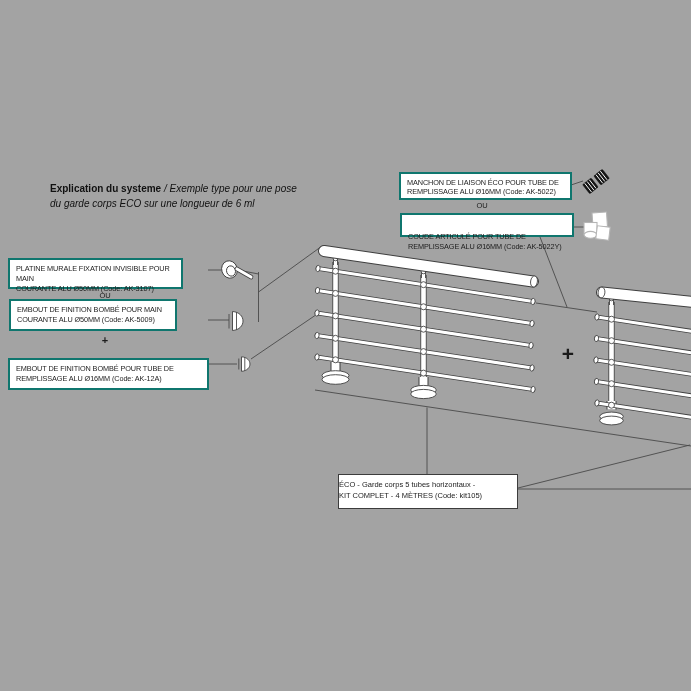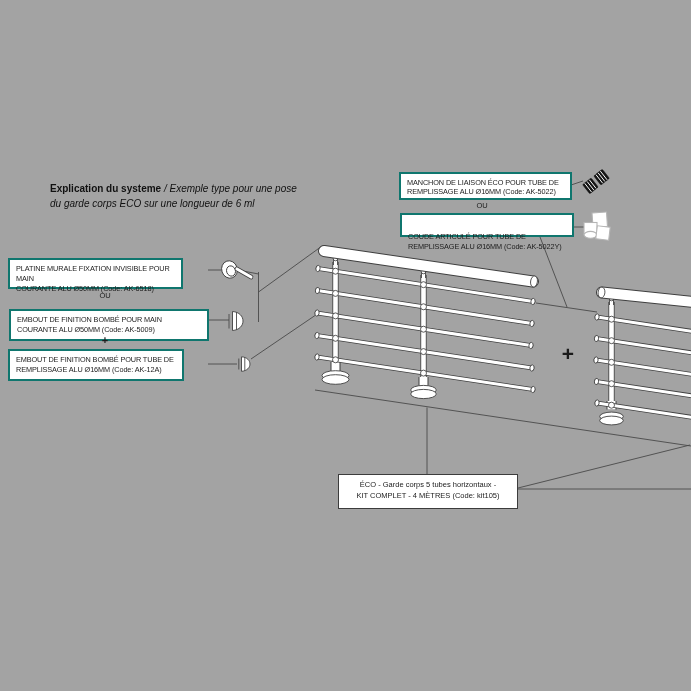--- a/index.html
+++ b/index.html
@@ -6,21 +6,21 @@
   .stage{position:relative;width:691px;height:691px;background:#a3a3a3;overflow:hidden;
          font-family:"Liberation Sans",sans-serif;color:#1c1c1c;}
   .art{position:absolute;left:0;top:0;}
   .title{position:absolute;left:50px;top:181px;width:280px;font-size:10px;line-height:15px;color:#111;}
   .title b{font-weight:bold;}
   .it{font-style:italic;}
   .pbox{position:absolute;box-sizing:border-box;border:2px solid #0f766e;background:#fff;
         font-size:7.3px;line-height:9.8px;padding:4px 4px 3px 6px;letter-spacing:-0.1px;color:#1c1c1c;}
   .pbox.tight{padding-top:17px;}
   .kitbox{position:absolute;box-sizing:border-box;border:1px solid #3c3c3c;background:#fff;
-        font-size:7.5px;line-height:10.5px;padding-top:5px;text-align:center;color:#1c1c1c;}
+        font-size:7.5px;line-height:10.5px;padding-top:5px;color:#1c1c1c;}
   .sep{position:absolute;font-size:7.5px;text-align:center;color:#1c1c1c;}
   .sep.plus{font-size:11px;font-weight:bold;}
   .bigplus{position:absolute;font-size:21px;font-weight:bold;color:#1a1a1a;text-align:center;}
   
   .thin{stroke:#4a4a4a;stroke-width:0.9;fill:none;}
   .tube-o{stroke:#3f3f3f;stroke-width:4.6;stroke-linecap:round;}
   .tube-i{stroke:#ffffff;stroke-width:3.1;stroke-linecap:round;}
   .rail-o{stroke:#3f3f3f;stroke-width:12;stroke-linecap:round;}
   .rail-i{stroke:#ffffff;stroke-width:10;stroke-linecap:round;}
   .post-o{stroke:#3f3f3f;stroke-width:6.2;}
@@ -200,29 +200,29 @@
     </g>
   </svg>
 
   <div class="title">
     <div><b>Explication du systeme</b><span class="it"> / Exemple type pour une pose</span></div>
     <div class="it">du garde corps ECO sur une longueur de 6 ml</div>
   </div>
 
   <div class="pbox" style="left:8px;top:258px;width:175px;height:31px">
     <div>PLATINE MURALE FIXATION INVISIBLE POUR MAIN</div>
-    <div>COURANTE ALU Ø50MM (Code: AK-6518)</div>
+    <div>COURANTE ALU Ø50MM (Code: AK-3107)</div>
   </div>
   <div class="sep" style="left:55px;top:291px;width:100px">OU</div>
-  <div class="pbox" style="left:9px;top:309px;width:200px;height:32px">
+  <div class="pbox" style="left:9px;top:299px;width:168px;height:32px">
     <div>EMBOUT DE FINITION BOMBÉ POUR MAIN</div>
     <div>COURANTE ALU Ø50MM (Code: AK-5009)</div>
   </div>
   <div class="sep plus" style="left:50px;top:334px;width:110px">+</div>
-  <div class="pbox" style="left:8px;top:349px;width:176px;height:32px">
+  <div class="pbox" style="left:8px;top:358px;width:201px;height:32px">
     <div>EMBOUT DE FINITION BOMBÉ POUR TUBE DE</div>
     <div>REMPLISSAGE ALU Ø16MM (Code: AK-12A)</div>
   </div>
 
   <div class="pbox" style="left:399px;top:172px;width:173px;height:28px;padding-top:3.5px">
     <div>MANCHON DE LIAISON ÉCO POUR TUBE DE</div>
     <div>REMPLISSAGE ALU Ø16MM (Code: AK-5022)</div>
   </div>
   <div class="sep" style="left:432px;top:201px;width:100px">OU</div>
   <div class="pbox tight" style="left:400px;top:213px;width:174px;height:24px">

